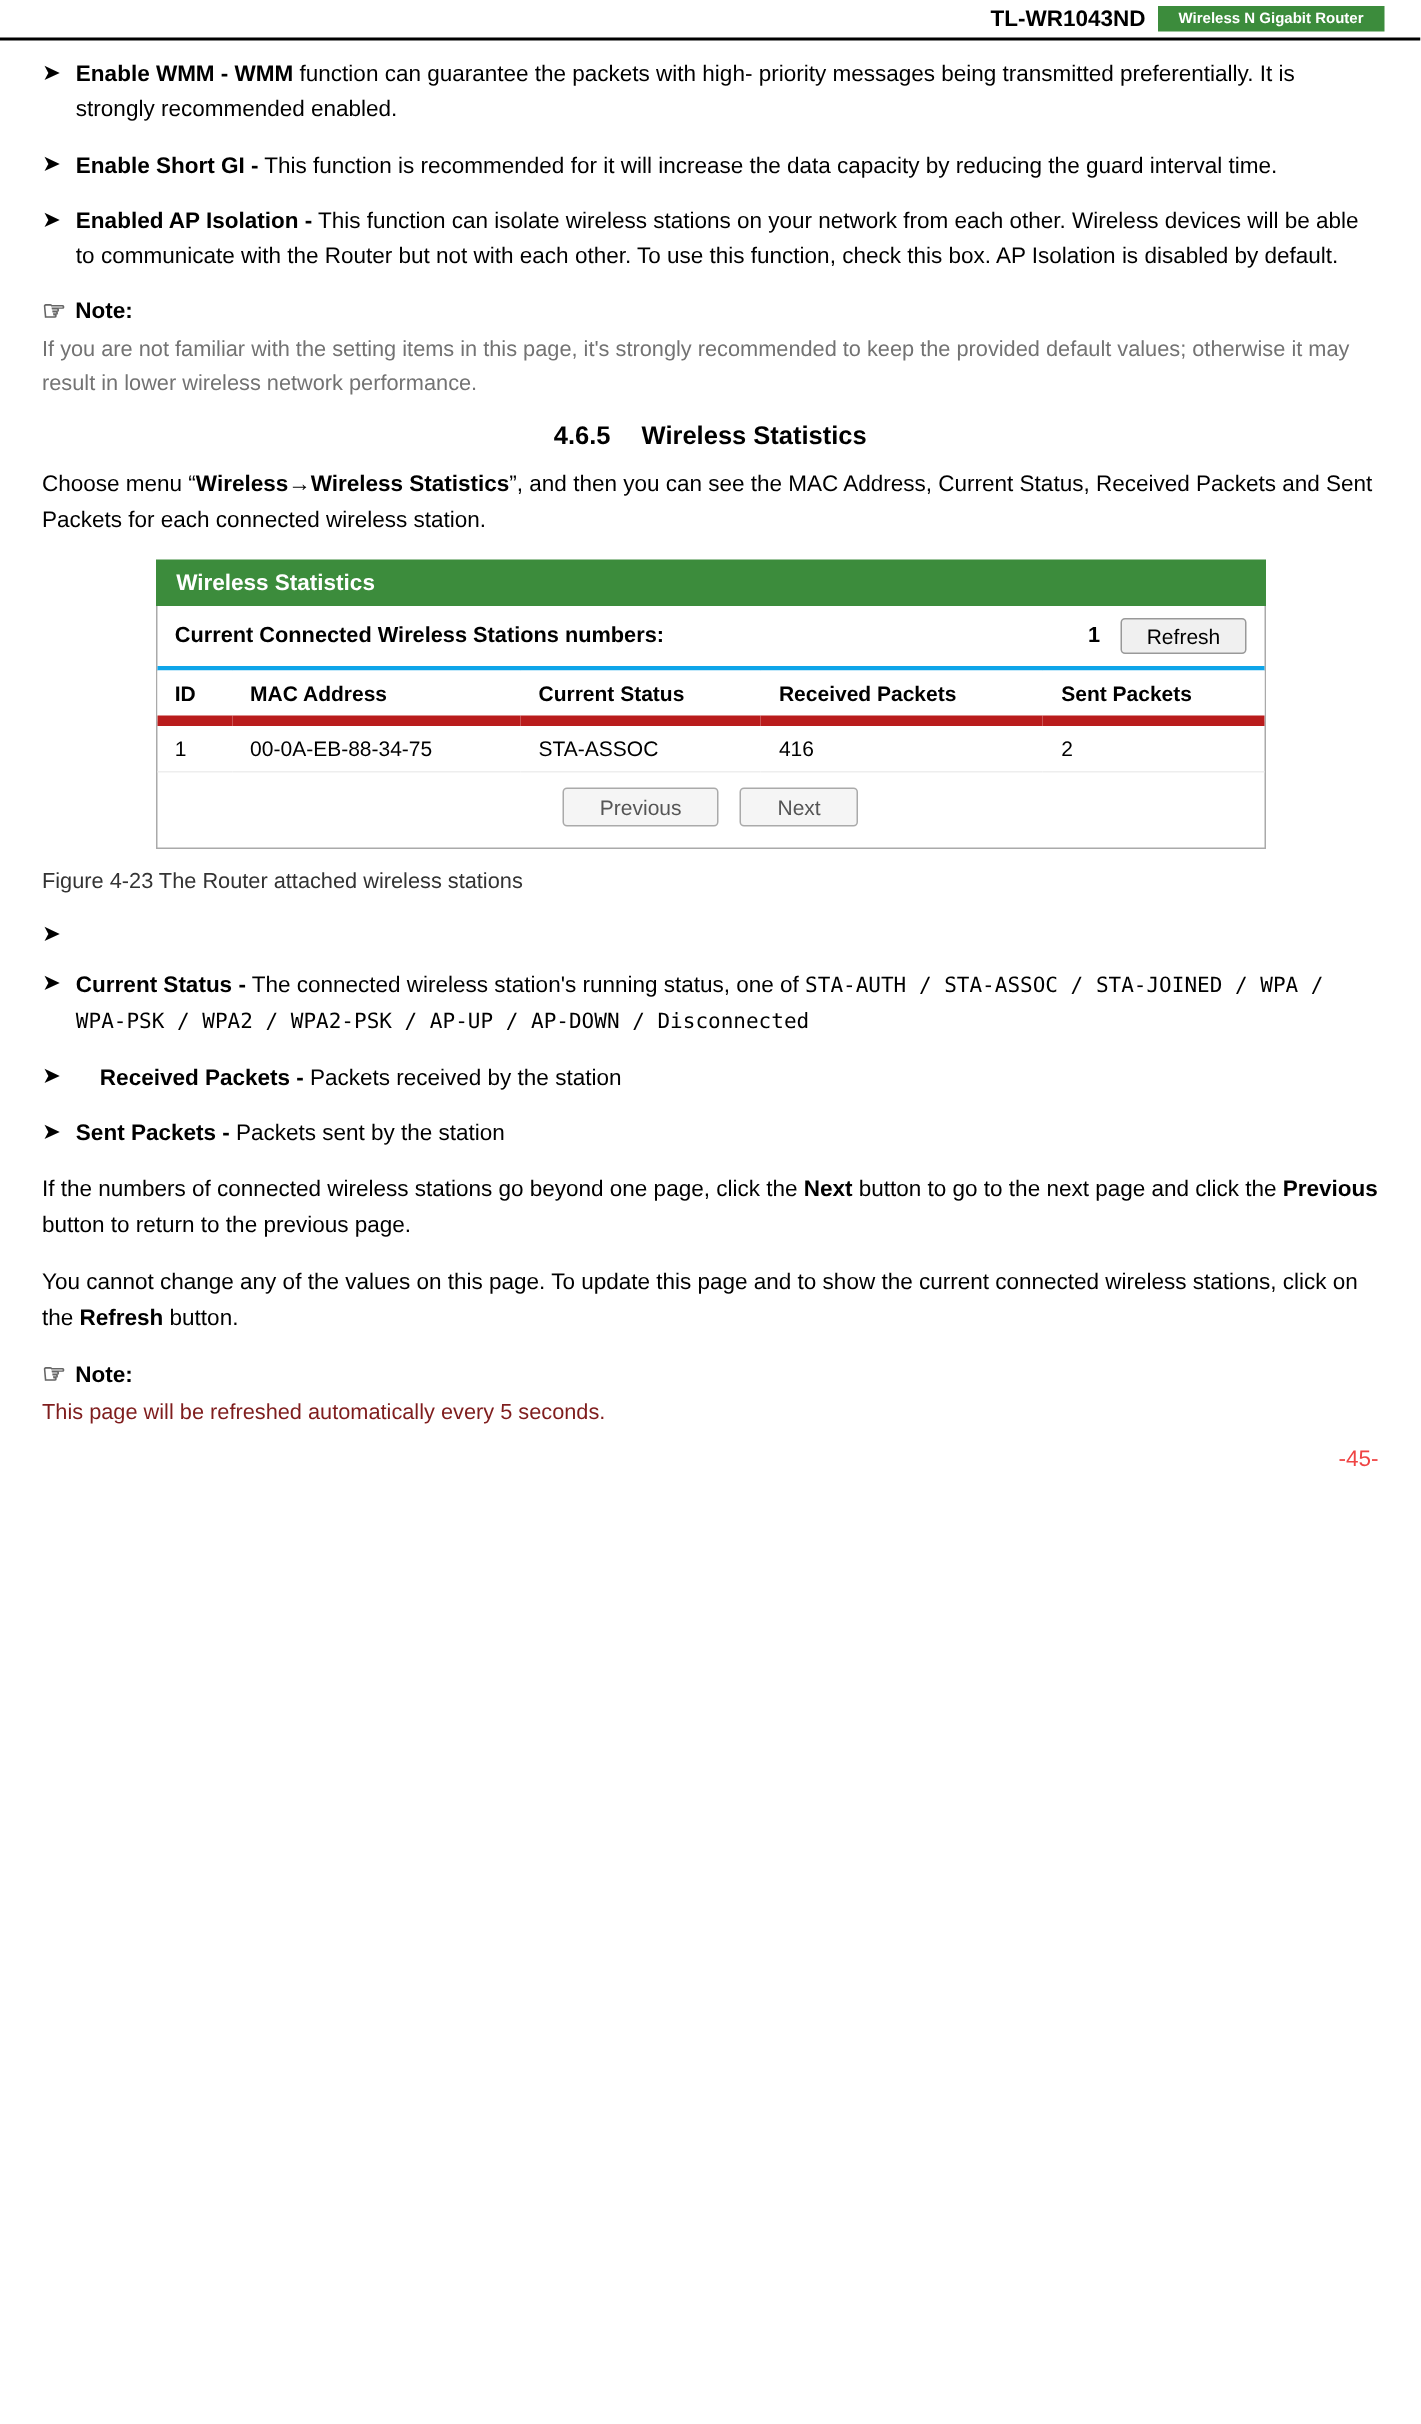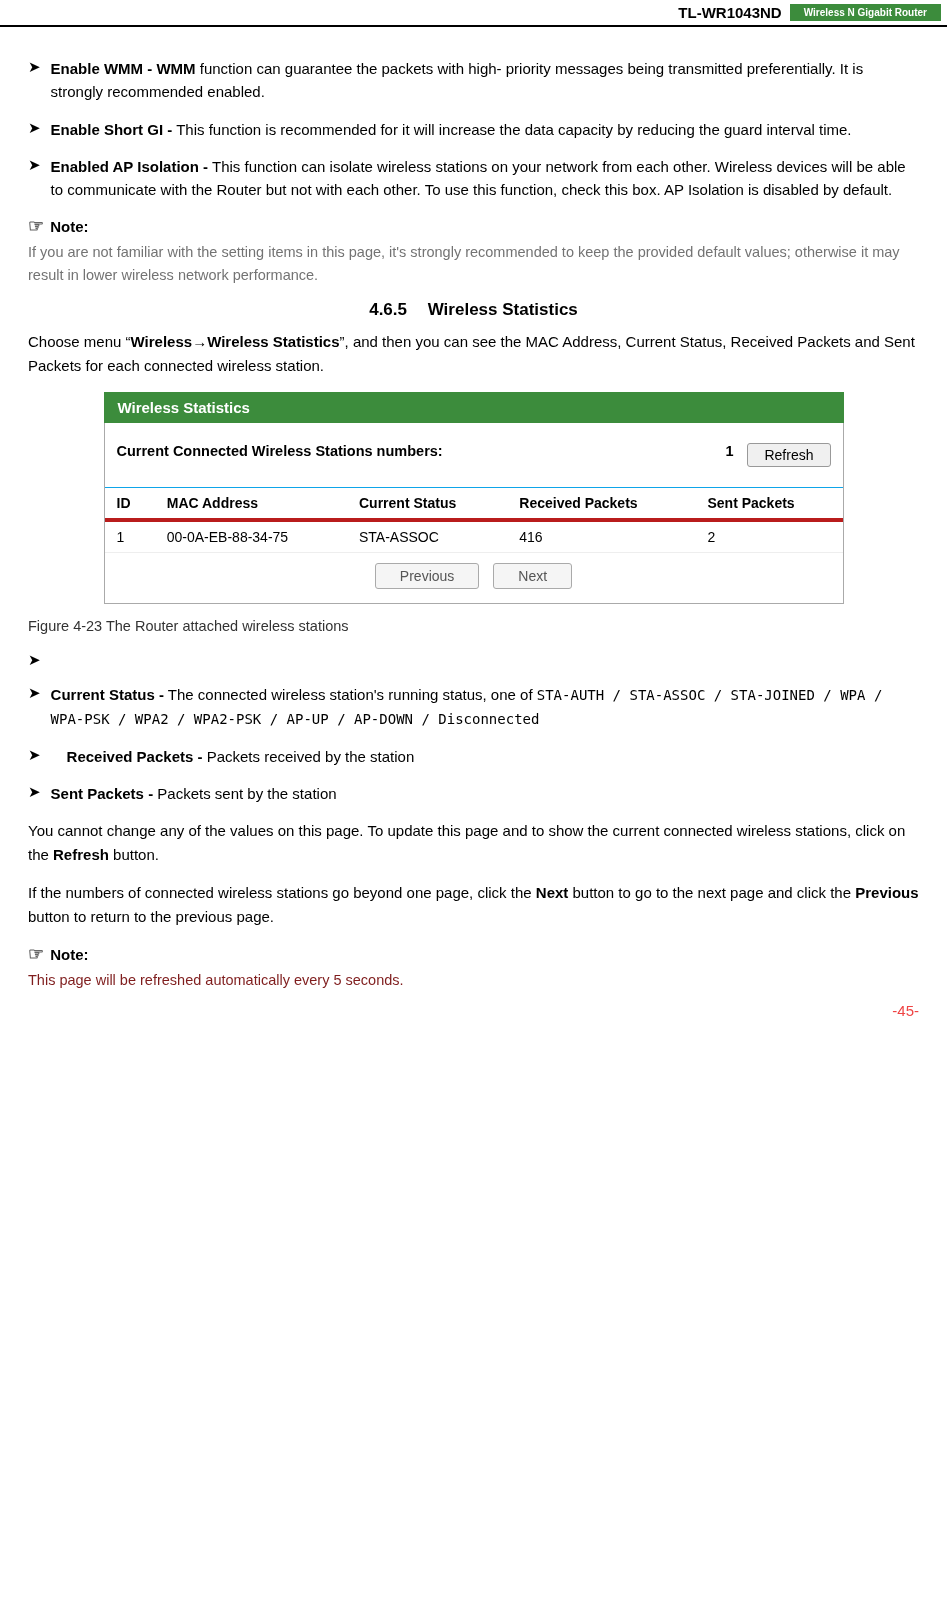--- a/index.html
+++ b/index.html
@@ -11,22 +11,22 @@
       width: 947px;
       padding: 0;
     }
 
     
     .header {
       display: flex;
       justify-content: flex-end;
       align-items: center;
       border-bottom: 2px solid #000;
-      padding: 4px 6px 4px 0;
-      margin-bottom: 22px;
+      padding: 4px 24px 4px 0;
+      margin-bottom: 3px;
     }
     .header-model {
       font-weight: bold;
       font-size: 15px;
       color: #000;
       margin-right: 8px;
     }
     .header-title {
       background-color: #3c8c3c;
       color: #fff;
@@ -112,22 +112,23 @@
       padding: 7px 14px;
     }
 
     .ws-table-wrapper {
       border: 1px solid #aaa;
       border-top: none;
     }
 
     .ws-info-row {
       display: flex;
-      padding: 20px 12px;
-      border-bottom: 1px solid #0ea5e9;
+      align-items: center;
+      padding: 8px 12px;
+      border-bottom: 3px solid #0ea5e9;
       font-size: 14.5px;
     }
     .ws-info-label {
       flex: 1;
       font-weight: bold;
     }
     .ws-info-count {
       margin-right: 14px;
       font-weight: bold;
     }
@@ -145,21 +146,21 @@
       border-collapse: collapse;
       font-size: 14px;
     }
     .ws-data-table thead tr {
       background: #fff;
     }
     .ws-data-table th {
       text-align: left;
       padding: 7px 12px;
       font-weight: bold;
-      border-bottom: 4px solid #b91c1c;
+      border-bottom: 7px solid #b91c1c;
       font-size: 14px;
     }
     .ws-data-table td {
       padding: 7px 12px;
       border-bottom: 1px solid #eee;
       font-size: 14px;
     }
 
     .ws-nav-row {
       display: flex;
@@ -314,25 +315,25 @@
   </div>
 
   <div class="bullet-item">
     <span class="bullet-arrow">➤</span>
     <div class="bullet-text">
       <b>Sent Packets -</b> Packets sent by the station
     </div>
   </div>
 
   <div class="body-text">
+    If the numbers of connected wireless stations go beyond one page, click the <b>Next</b> button to go to the next page and click the <b>Previous</b> button to return to the previous page.
+  </div>
+
+  <div class="body-text">
     You cannot change any of the values on this page. To update this page and to show the current connected wireless stations, click on the <b>Refresh</b> button.
-  </div>
-
-  <div class="body-text">
-    If the numbers of connected wireless stations go beyond one page, click the <b>Next</b> button to go to the next page and click the <b>Previous</b> button to return to the previous page.
   </div>
 
   <div class="note-block-bottom">
     <div class="note-label">
       <span class="note-icon">☞</span>
       <span>Note:</span>
     </div>
     <div class="green-note">This page will be refreshed automatically every 5 seconds.</div>
   </div>
 

